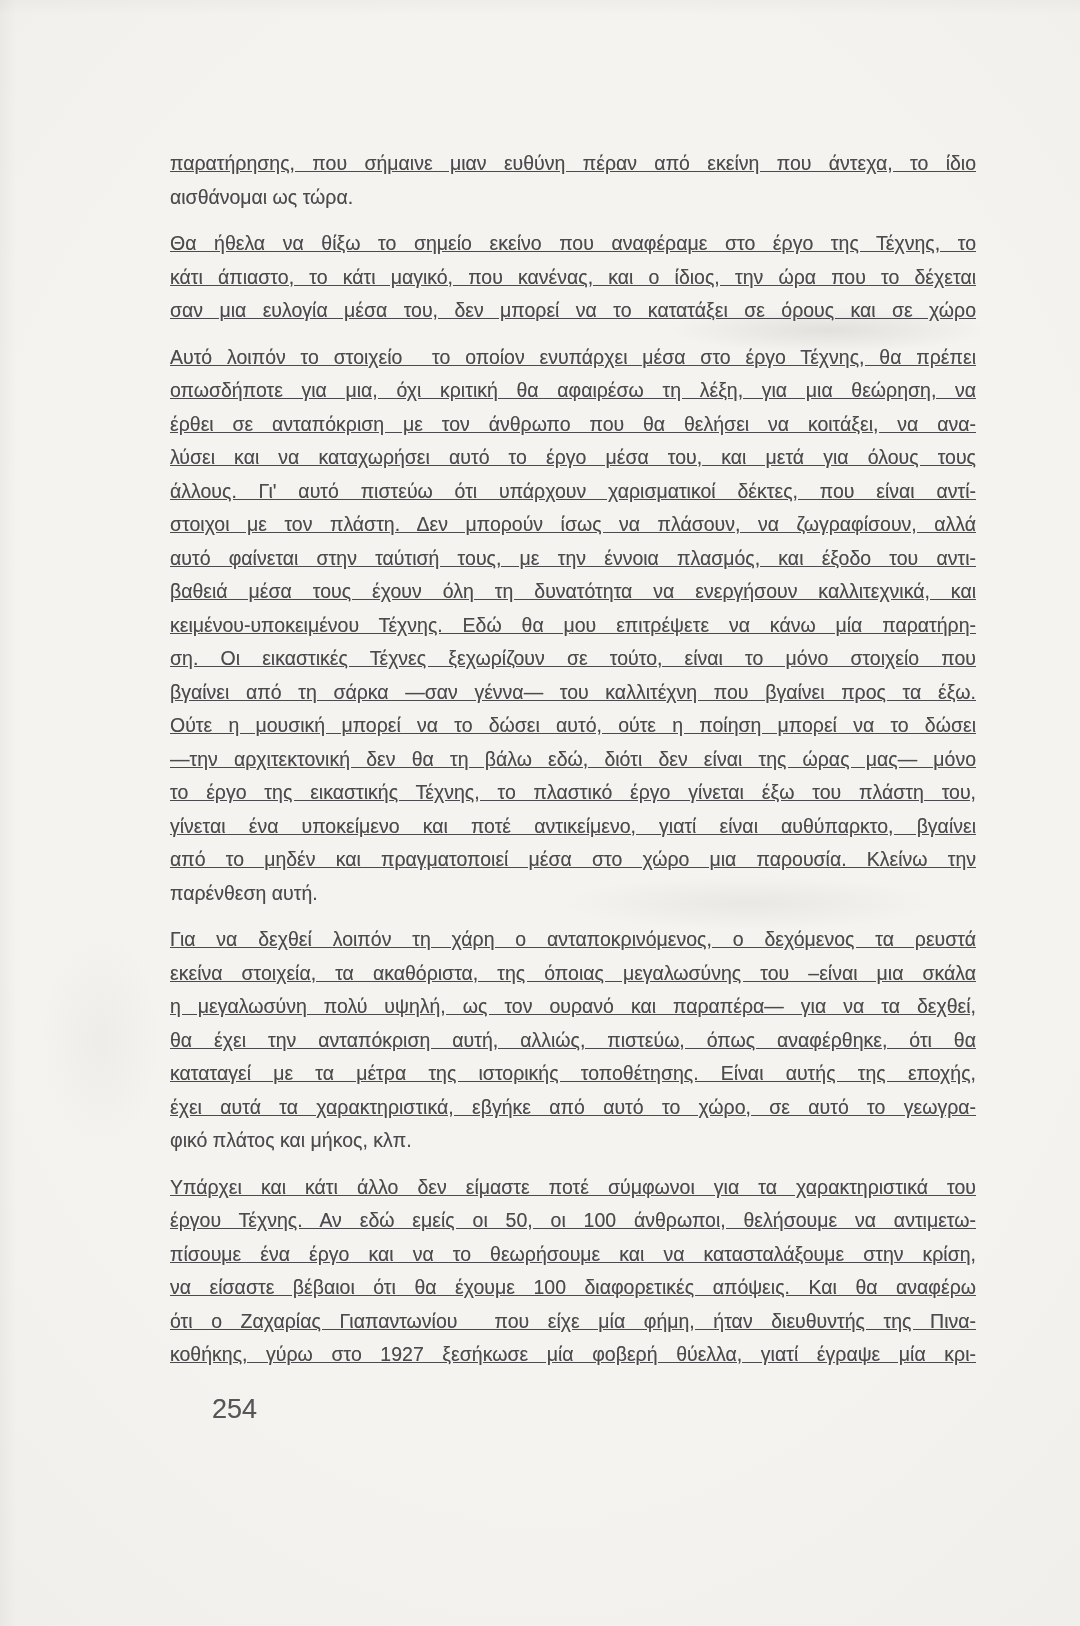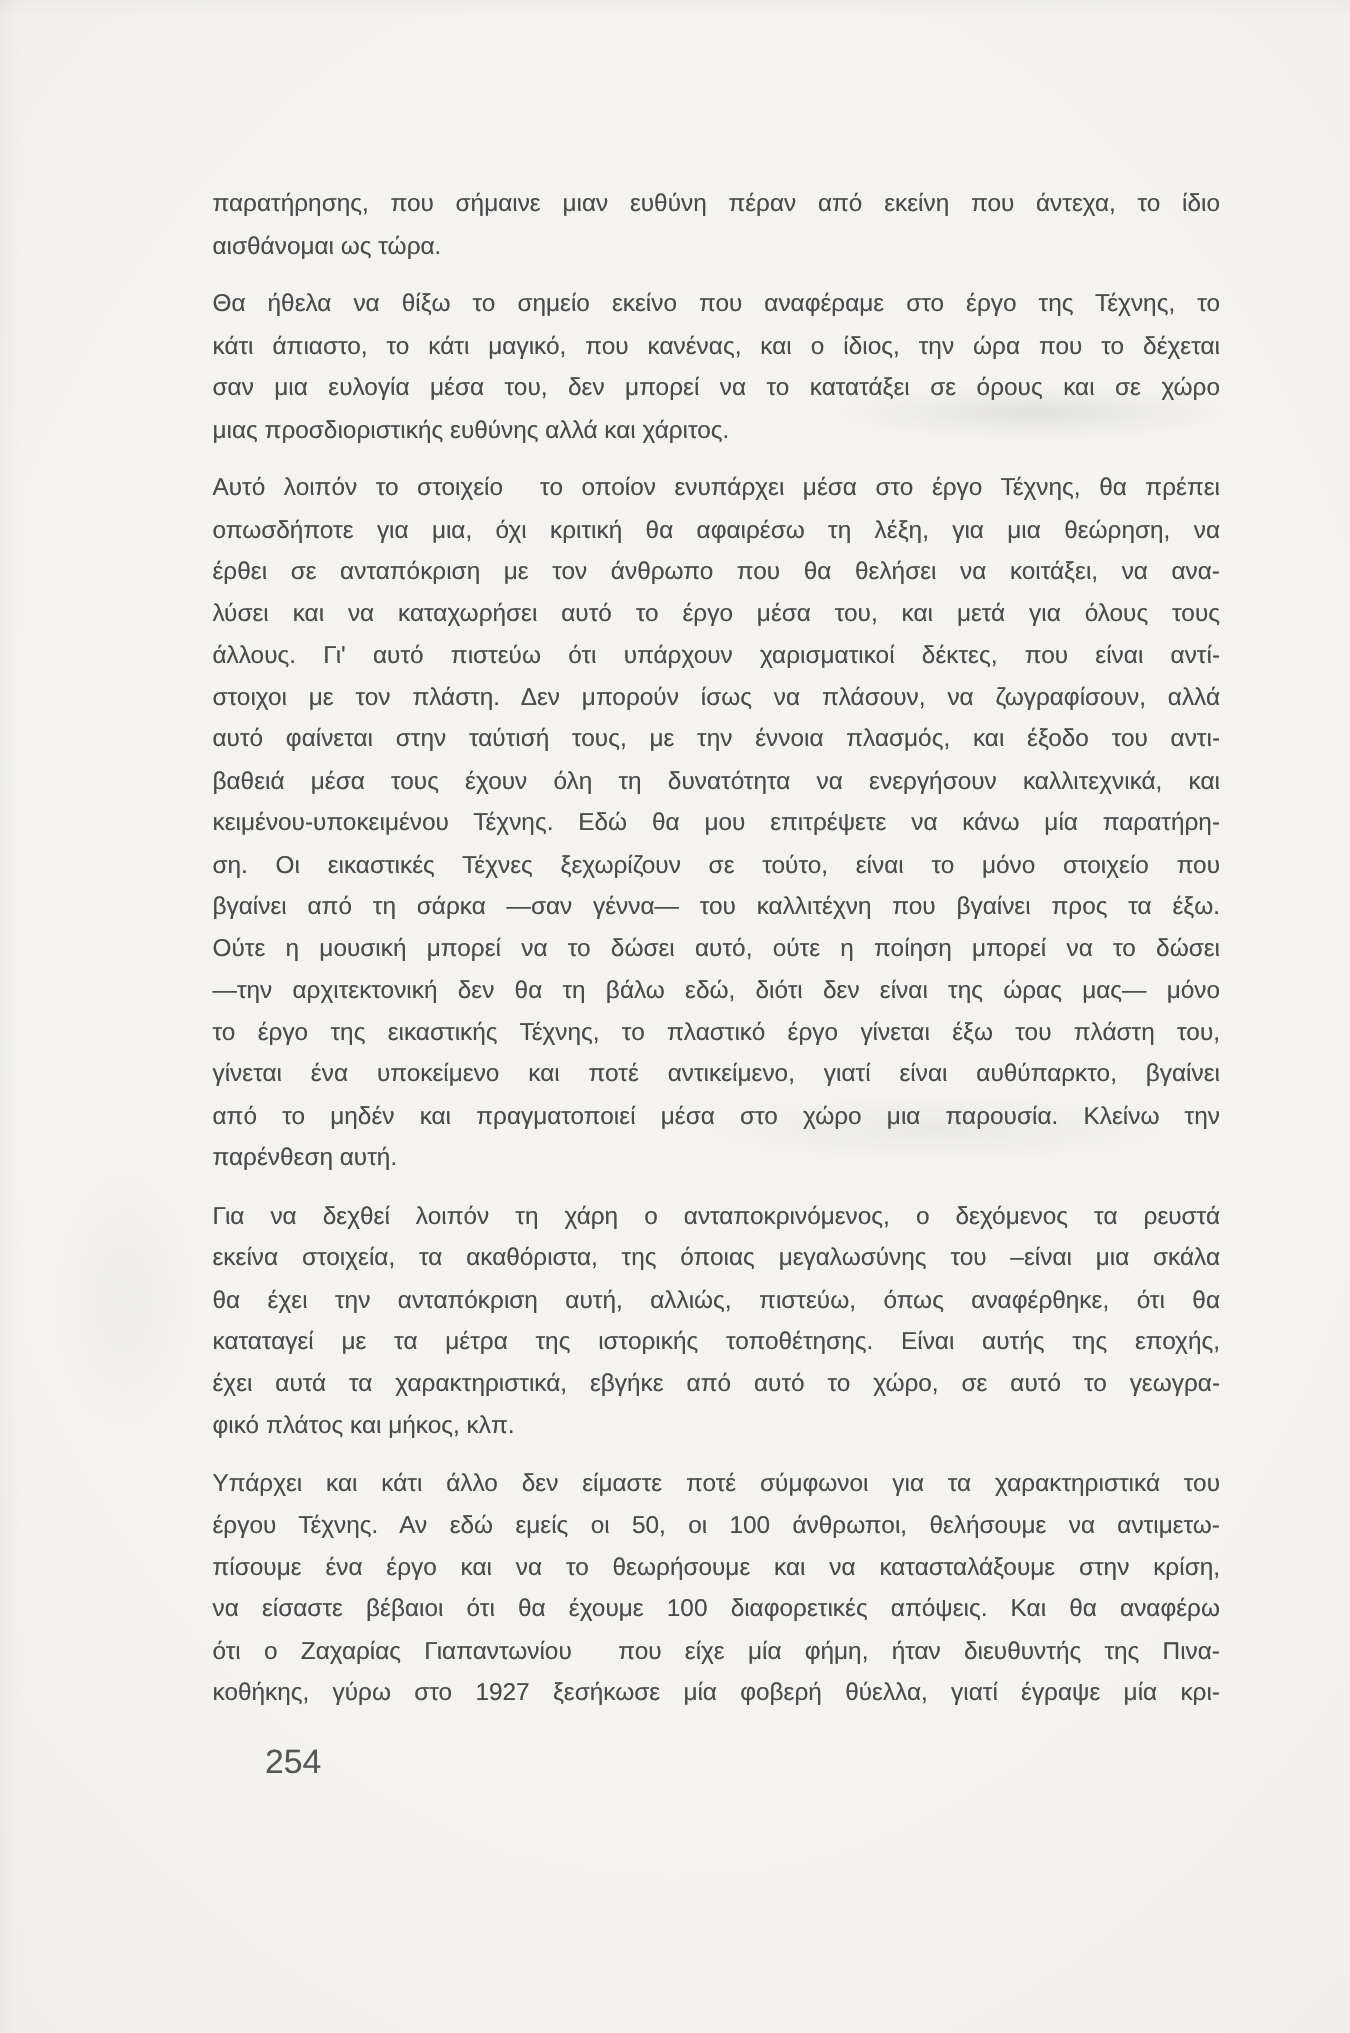--- a/index.html
+++ b/index.html
@@ -48,20 +48,21 @@
     color: #4b4b4d;
     text-shadow: 0 0 0.5px rgba(75,75,77,0.45);
   }
   .para {
     margin: 0 0 13px 0;
     padding: 0;
   }
   .jline {
     text-align: justify;
     text-align-last: justify;
+    text-decoration: underline;
   }
   .lline {
     text-align: center;
     text-align-last: left;
   }
   .page-number {
     position: absolute;
     left: 181px;
     top: 1394px;
     font-size: 27px;
@@ -82,21 +83,20 @@
 
     <p class="para">
       <span class="jline" style="display:block">παρατήρησης, που σήμαινε μιαν ευθύνη πέραν από εκείνη που άντεχα, το ίδιο</span>
       <span class="lline" style="display:block">αισθάνομαι ως τώρα.</span>
     </p>
 
     <p class="para">
       <span class="jline" style="display:block">Θα ήθελα να θίξω το σημείο εκείνο που αναφέραμε στο έργο της Τέχνης, το</span>
       <span class="jline" style="display:block">κάτι άπιαστο, το κάτι μαγικό, που κανένας, και ο ίδιος, την ώρα που το δέχεται</span>
       <span class="jline" style="display:block">σαν μια ευλογία μέσα του, δεν μπορεί να το κατατάξει σε όρους και σε χώρο</span>
-      <span class="lline" style="display:block">μιας προσδιοριστικής ευθύνης αλλά και χάριτος.</span>
     </p>
 
     <p class="para">
       <span class="jline" style="display:block">Αυτό λοιπόν το στοιχείο&nbsp; το οποίον ενυπάρχει μέσα στο έργο Τέχνης, θα πρέπει</span>
       <span class="jline" style="display:block">οπωσδήποτε για μια, όχι κριτική θα αφαιρέσω τη λέξη, για μια θεώρηση, να</span>
       <span class="jline" style="display:block">έρθει σε ανταπόκριση με τον άνθρωπο που θα θελήσει να κοιτάξει, να ανα-</span>
       <span class="jline" style="display:block">λύσει και να καταχωρήσει αυτό το έργο μέσα του, και μετά για όλους τους</span>
       <span class="jline" style="display:block">άλλους. Γι' αυτό πιστεύω ότι υπάρχουν χαρισματικοί δέκτες, που είναι αντί-</span>
       <span class="jline" style="display:block">στοιχοι με τον πλάστη. Δεν μπορούν ίσως να πλάσουν, να ζωγραφίσουν, αλλά</span>
       <span class="jline" style="display:block">αυτό φαίνεται στην ταύτισή τους, με την έννοια πλασμός, και έξοδο του αντι-</span>
@@ -108,20 +108,21 @@
       <span class="jline" style="display:block">—την αρχιτεκτονική δεν θα τη βάλω εδώ, διότι δεν είναι της ώρας μας— μόνο</span>
       <span class="jline" style="display:block">το έργο της εικαστικής Τέχνης, το πλαστικό έργο γίνεται έξω του πλάστη του,</span>
       <span class="jline" style="display:block">γίνεται ένα υποκείμενο και ποτέ αντικείμενο, γιατί είναι αυθύπαρκτο, βγαίνει</span>
       <span class="jline" style="display:block">από το μηδέν και πραγματοποιεί μέσα στο χώρο μια παρουσία. Κλείνω την</span>
       <span class="lline" style="display:block">παρένθεση αυτή.</span>
     </p>
 
     <p class="para">
       <span class="jline" style="display:block">Για να δεχθεί λοιπόν τη χάρη ο ανταποκρινόμενος, ο δεχόμενος τα ρευστά</span>
       <span class="jline" style="display:block">εκείνα στοιχεία, τα ακαθόριστα, της όποιας μεγαλωσύνης του –είναι μια σκάλα</span>
+      <span class="jline" style="display:block">η μεγαλωσύνη πολύ υψηλή, ως τον ουρανό και παραπέρα— για να τα δεχθεί,</span>
       <span class="jline" style="display:block">θα έχει την ανταπόκριση αυτή, αλλιώς, πιστεύω, όπως αναφέρθηκε, ότι θα</span>
       <span class="jline" style="display:block">καταταγεί με τα μέτρα της ιστορικής τοποθέτησης. Είναι αυτής της εποχής,</span>
       <span class="jline" style="display:block">έχει αυτά τα χαρακτηριστικά, εβγήκε από αυτό το χώρο, σε αυτό το γεωγρα-</span>
       <span class="lline" style="display:block">φικό πλάτος και μήκος, κλπ.</span>
     </p>
 
     <p class="para">
       <span class="jline" style="display:block">Υπάρχει και κάτι άλλο δεν είμαστε ποτέ σύμφωνοι για τα χαρακτηριστικά του</span>
       <span class="jline" style="display:block">έργου Τέχνης. Αν εδώ εμείς οι 50, οι 100 άνθρωποι, θελήσουμε να αντιμετω-</span>
       <span class="jline" style="display:block">πίσουμε ένα έργο και να το θεωρήσουμε και να κατασταλάξουμε στην κρίση,</span>

